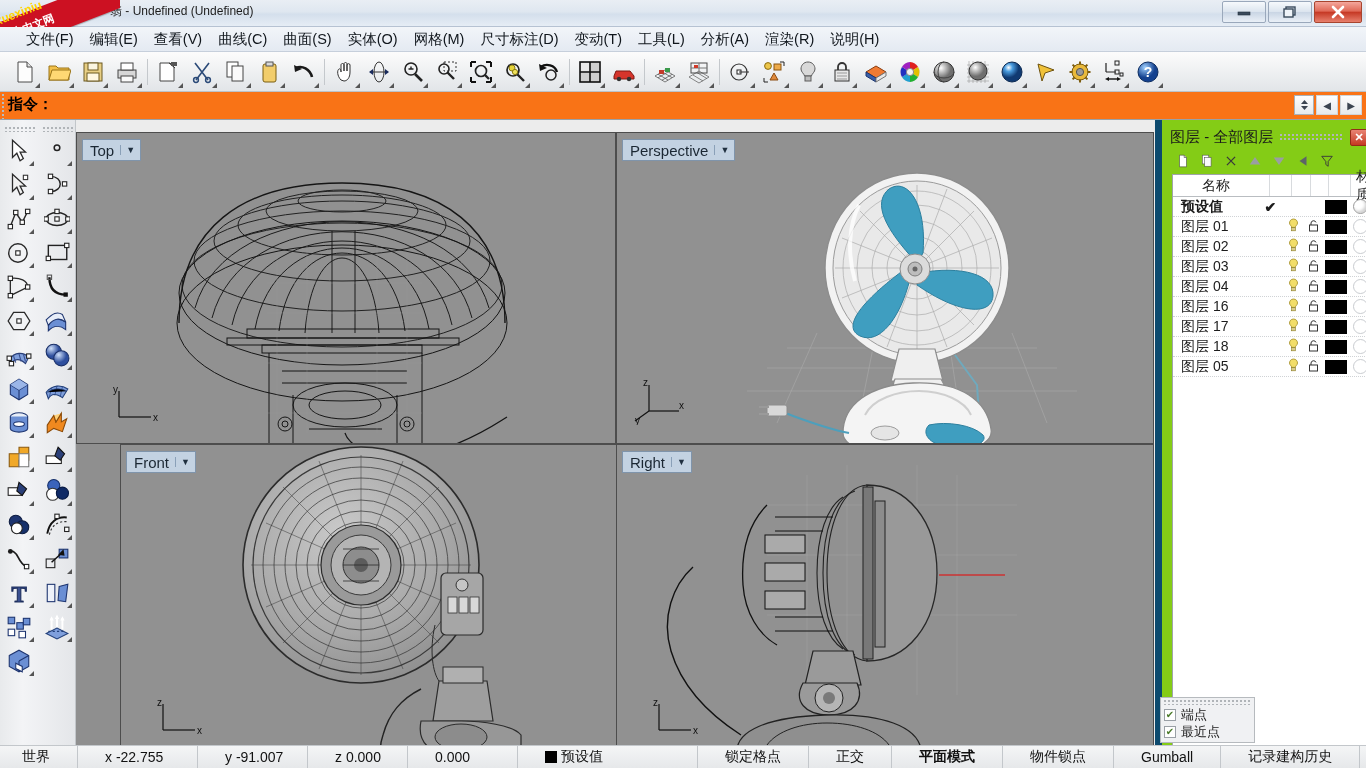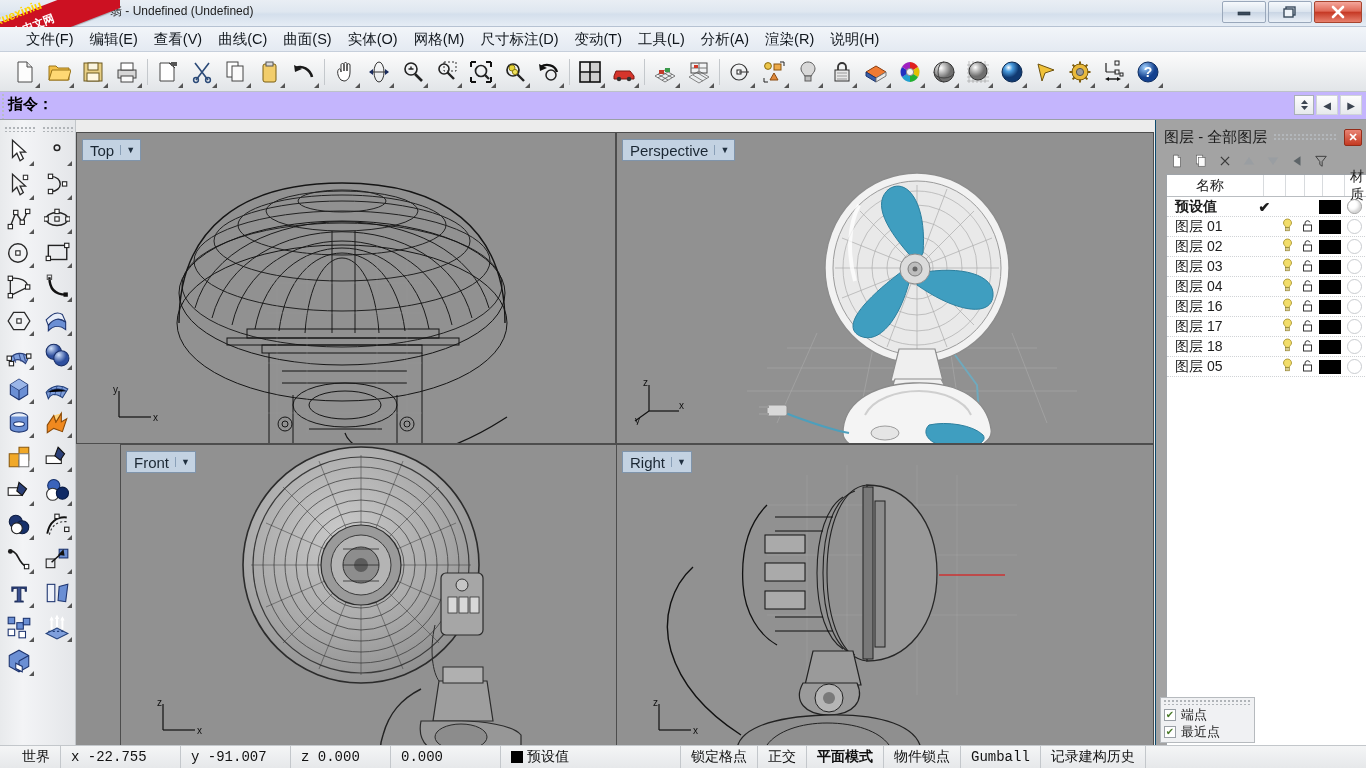--- a/index.html
+++ b/index.html
@@ -79,21 +79,21 @@
   }
   .tsep { width: 1px; height: 26px; background:#c4c8cc; margin: 0 3px; }
   .corner {
     position:absolute; right:2px; bottom:2px; width:0;height:0;
     border-left:5px solid transparent; border-bottom:5px solid #555;
   }
 
   
   .cmdbar {
     position: absolute; left: 0; top: 92px; width: 1366px; height: 28px;
-    background: #c4b5fd; border-bottom:1px solid #9aa0a6;
+    background: #f97316; border-bottom:1px solid #9aa0a6;
   }
   .cmd-label {
     position:absolute; left: 8px; top: 3px; font-size: 15px; color: #000;
     font-weight: 600;
   }
   .cmd-scroll {
     position:absolute; right:4px; top:2px; width: 70px; height: 22px;
     display:flex; align-items:center; justify-content:flex-end; gap:2px;
   }
   .spin { width:20px; height:20px; display:flex; flex-direction:column; justify-content:center; align-items:center;
@@ -142,21 +142,21 @@
   .vp-label .caret {
     margin-left:6px; border-left:1px solid #8aa0b8; padding-left:5px; padding-right:3px;
     font-size:9px; color:#203040;
   }
   .vp-axis { position:absolute; font-size:11px; color:#222; z-index:4; }
   .vp-axis svg { display:block; }
 
   
   .layers {
     position:absolute; left:1155px; top:120px; width:211px; height:625px;
-    background:#a3a3a3; border-left:1px solid #0c4a6e;
+    background:#84cc16; border-left:7px solid #0c4a6e;
   }
   .lay-title {
     position:absolute; left:0; top:5px; width:211px; height:24px;
     display:flex; align-items:center; padding-left:8px;
   }
   .lay-title .txt { font-size:15px; color:#1b1b1b; white-space:nowrap; }
   .lay-title .dots {
     flex:1; height:9px; margin:0 6px;
     background-image: radial-gradient(#b3b7bb 38%, transparent 40%);
     background-size: 4px 4px;
@@ -209,21 +209,21 @@
     display:flex;align-items:center;justify-content:center;font-size:10px;color:#4a7a2a;
   }
 
   
   .statusbar {
     position:absolute; left:0; top:745px; width:1366px; height:23px;
     background: linear-gradient(to bottom,#f4f5f6,#e6e8ea);
     border-top:1px solid #c3c7cb; display:flex; align-items:center;
     font-size:14px; color:#111;
   }
-  .sb-cell { padding: 0 10px; border-right:1px solid #c3c7cb; height:23px; display:flex; align-items:center; white-space:nowrap;font-family:Liberation Mono, monospace; }
+  .sb-cell { padding: 0 27px; border-right:1px solid #c3c7cb; height:23px; display:flex; align-items:center; white-space:nowrap; }
   .sb-cell.bold { font-weight:bold; }
   .sb-swatch { width:12px;height:12px;background:#000;margin-right:4px; display:inline-block;}
 
   
   .vp svg.model { position:absolute; left:0; top:0; }
 </style>
 </head>
 <body>
 
 <div id="app">

